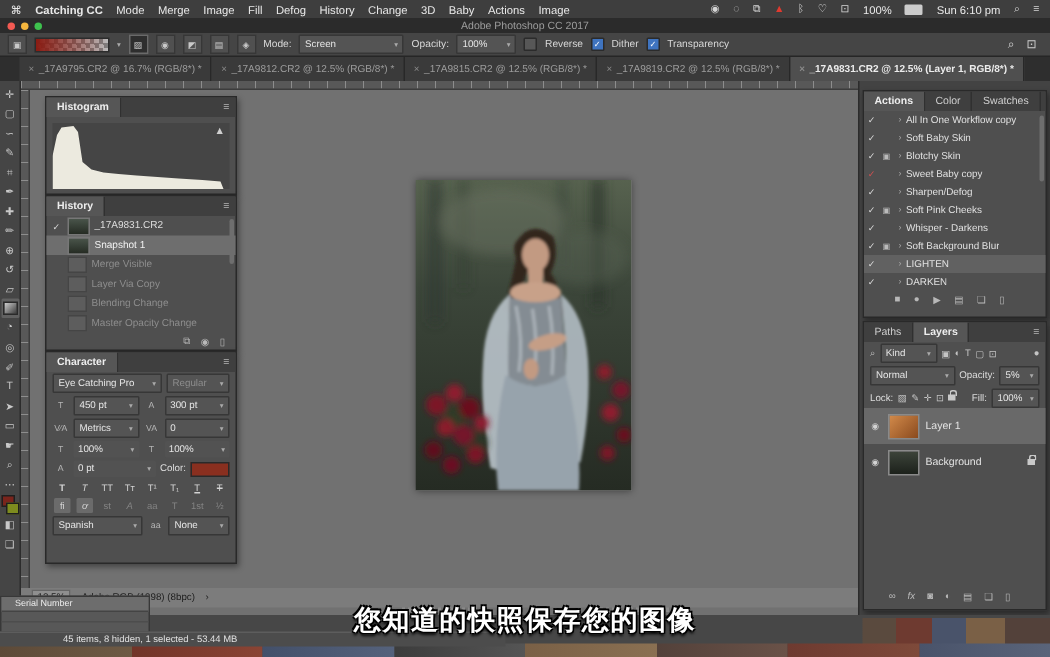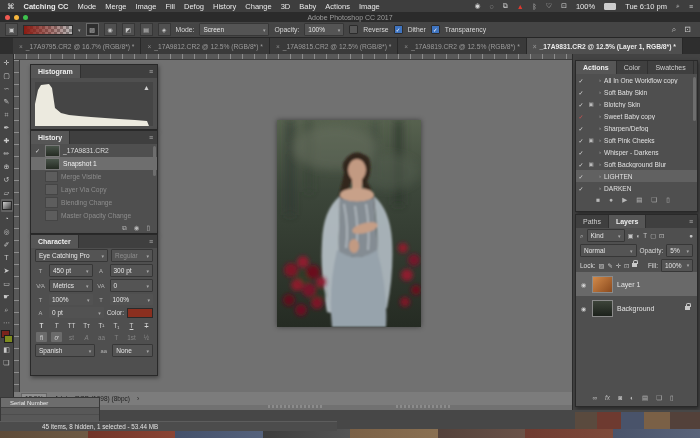--- a/index.html
+++ b/index.html
@@ -164,21 +164,21 @@
     <span class="sp"></span>
     <span class="mb-ic">◉</span>
     <span class="mb-ic">◌</span>
     <span class="mb-ic">⧉</span>
     <span class="mb-ic mb-warn">▲</span>
     <span class="mb-ic">ᛒ</span>
     <span class="mb-ic">♡</span>
     <span class="mb-ic">⊡</span>
     <span>100%</span>
     <span class="batt"></span>
-    <span>Tue 6:10 pm</span>
+    <span>Sun 6:10 pm</span>
     <span class="mb-ic">⌕</span>
     <span class="mb-ic">≡</span>
   </div>
 
   <div class="abs titlebar">
     <span class="tl r"></span>
     <span class="tl y"></span>
     <span class="tl g"></span>
     <span class="titletext">Adobe Photoshop CC 2017</span>
   </div>
@@ -634,14 +634,15 @@
     <div class="serialrow"></div>
     <div class="serialrow"></div>
     <div class="serialsb"></div>
   </div>
   <div class="abs finderbar">
     <span>45 items, 8 hidden, 1 selected - 53.44 MB</span>
   </div>
   <span class="abs smudge" style="left:268px;top:405px"></span>
   <span class="abs smudge" style="left:396px;top:405px"></span>
 
+  <div class="abs subtitle">您知道的快照保存您的图像</div>
 
 </div>
 
 </body></html>

